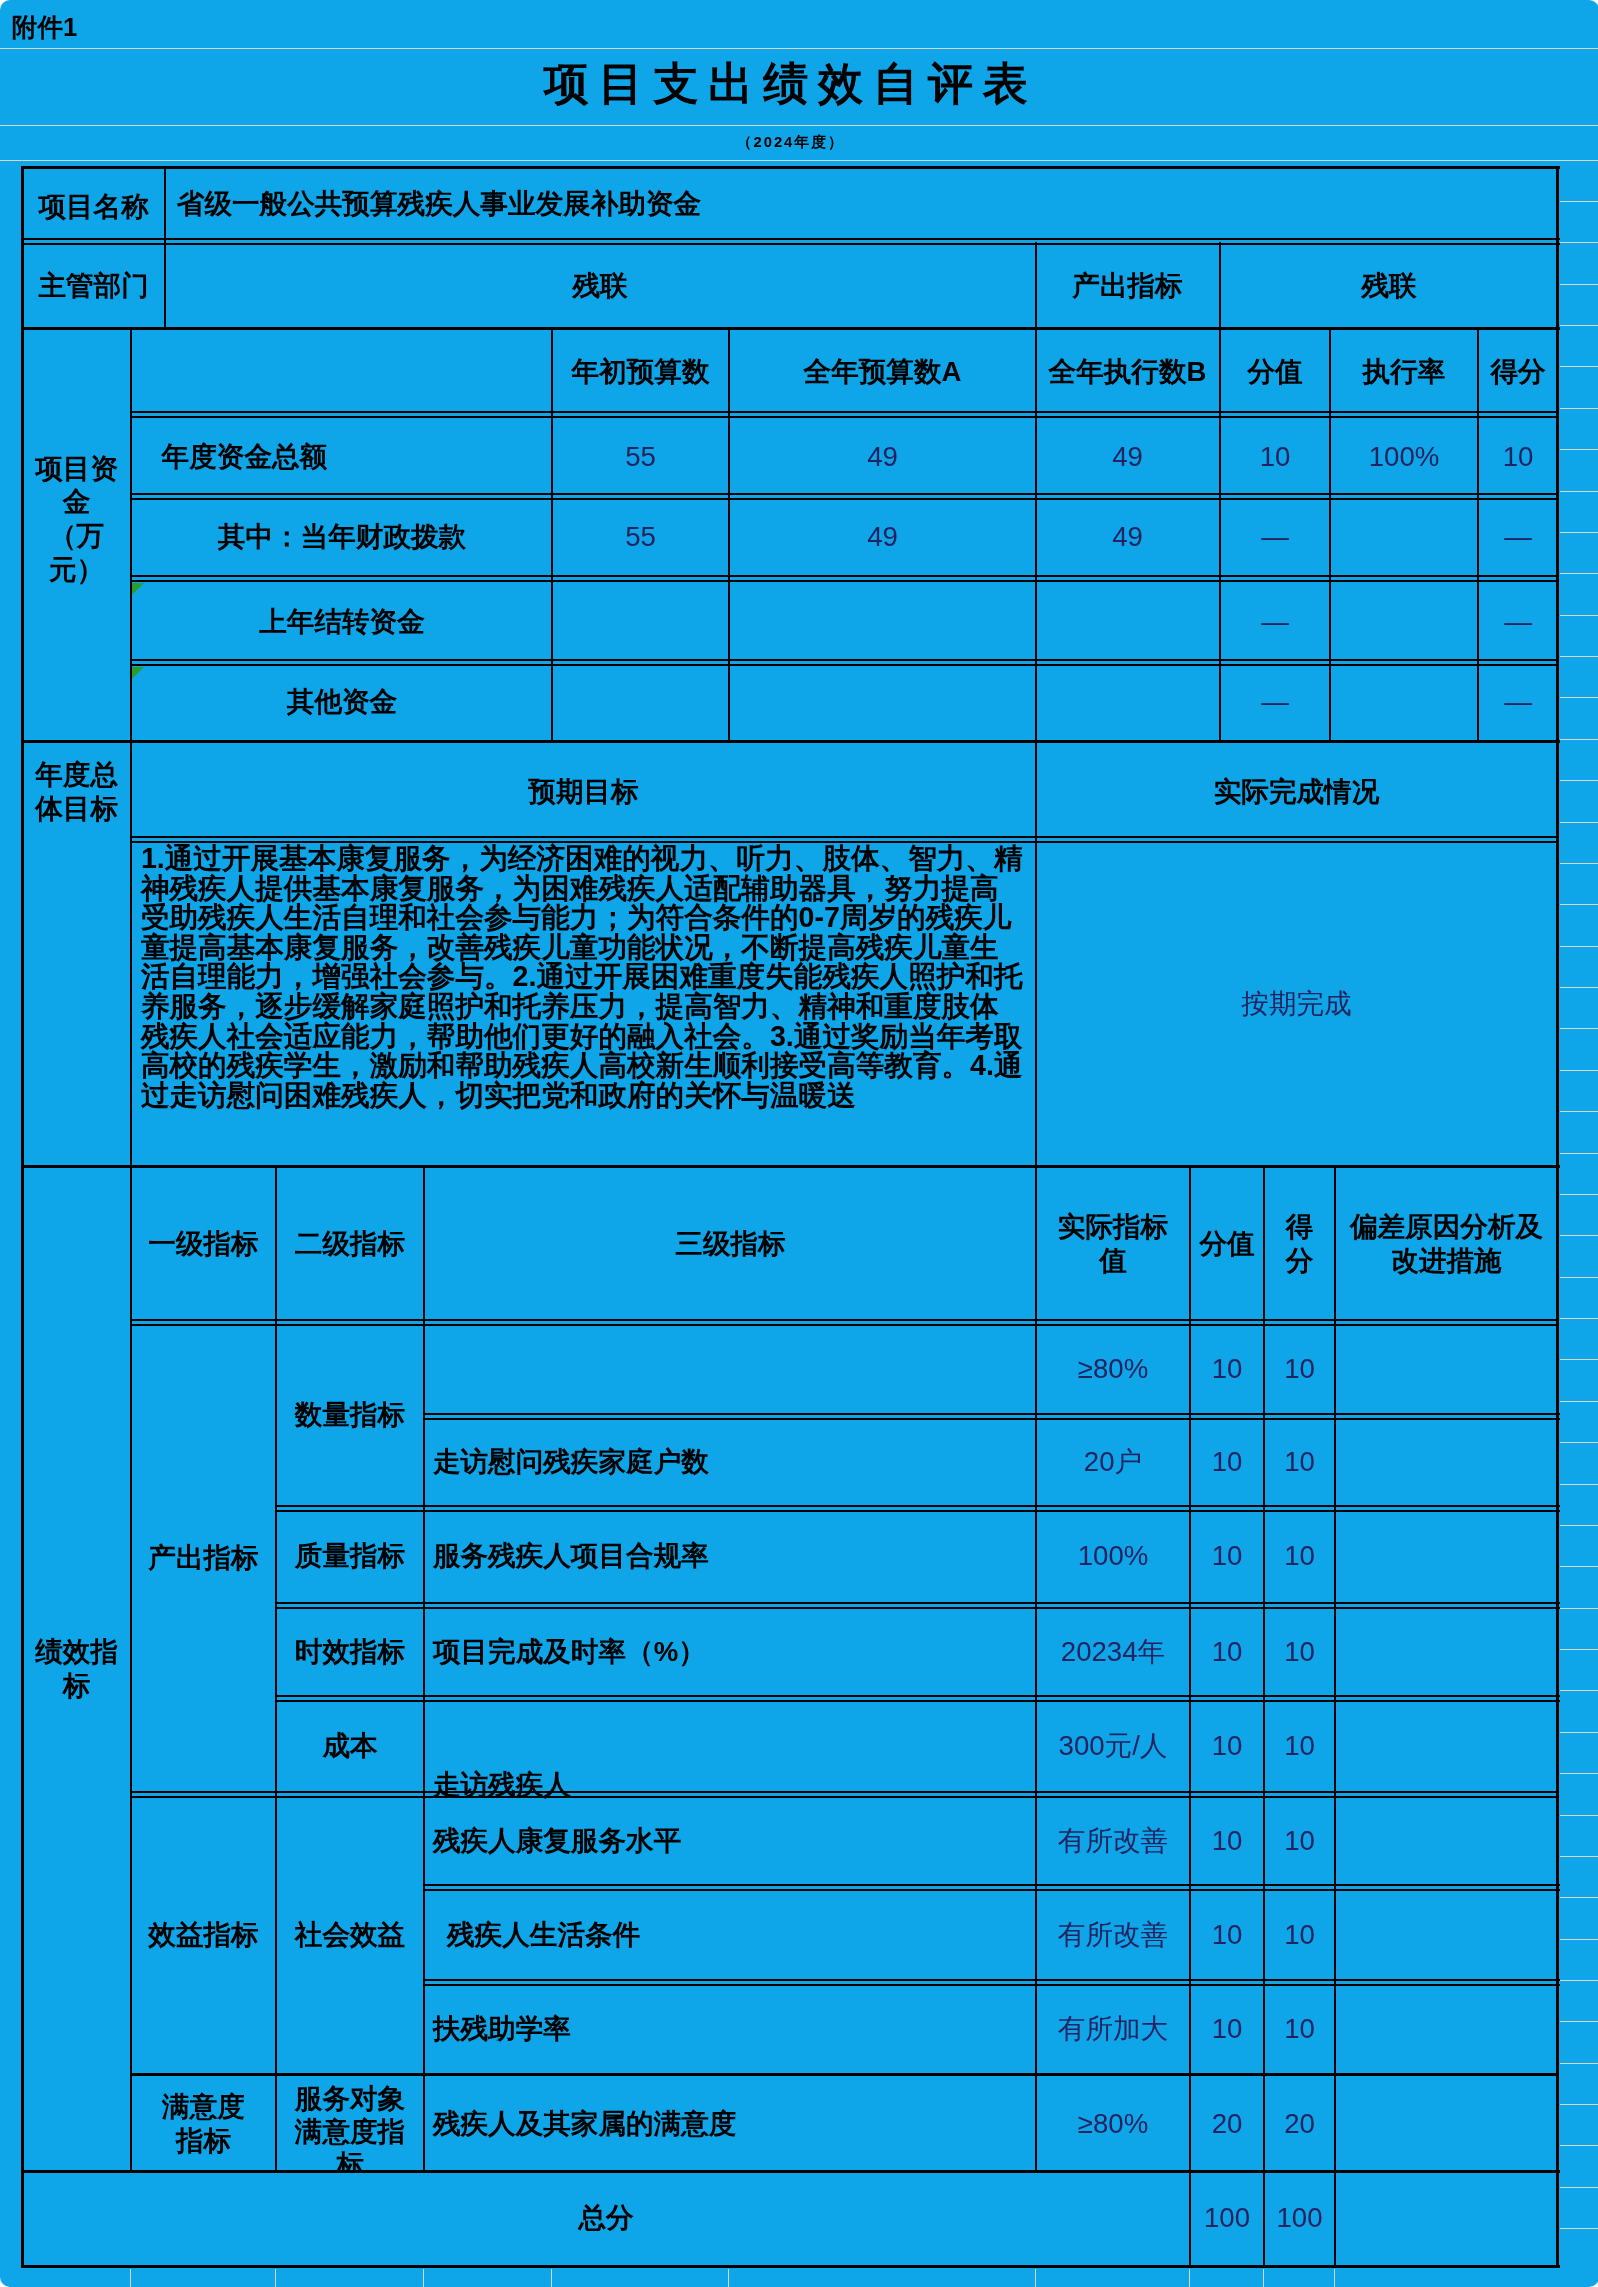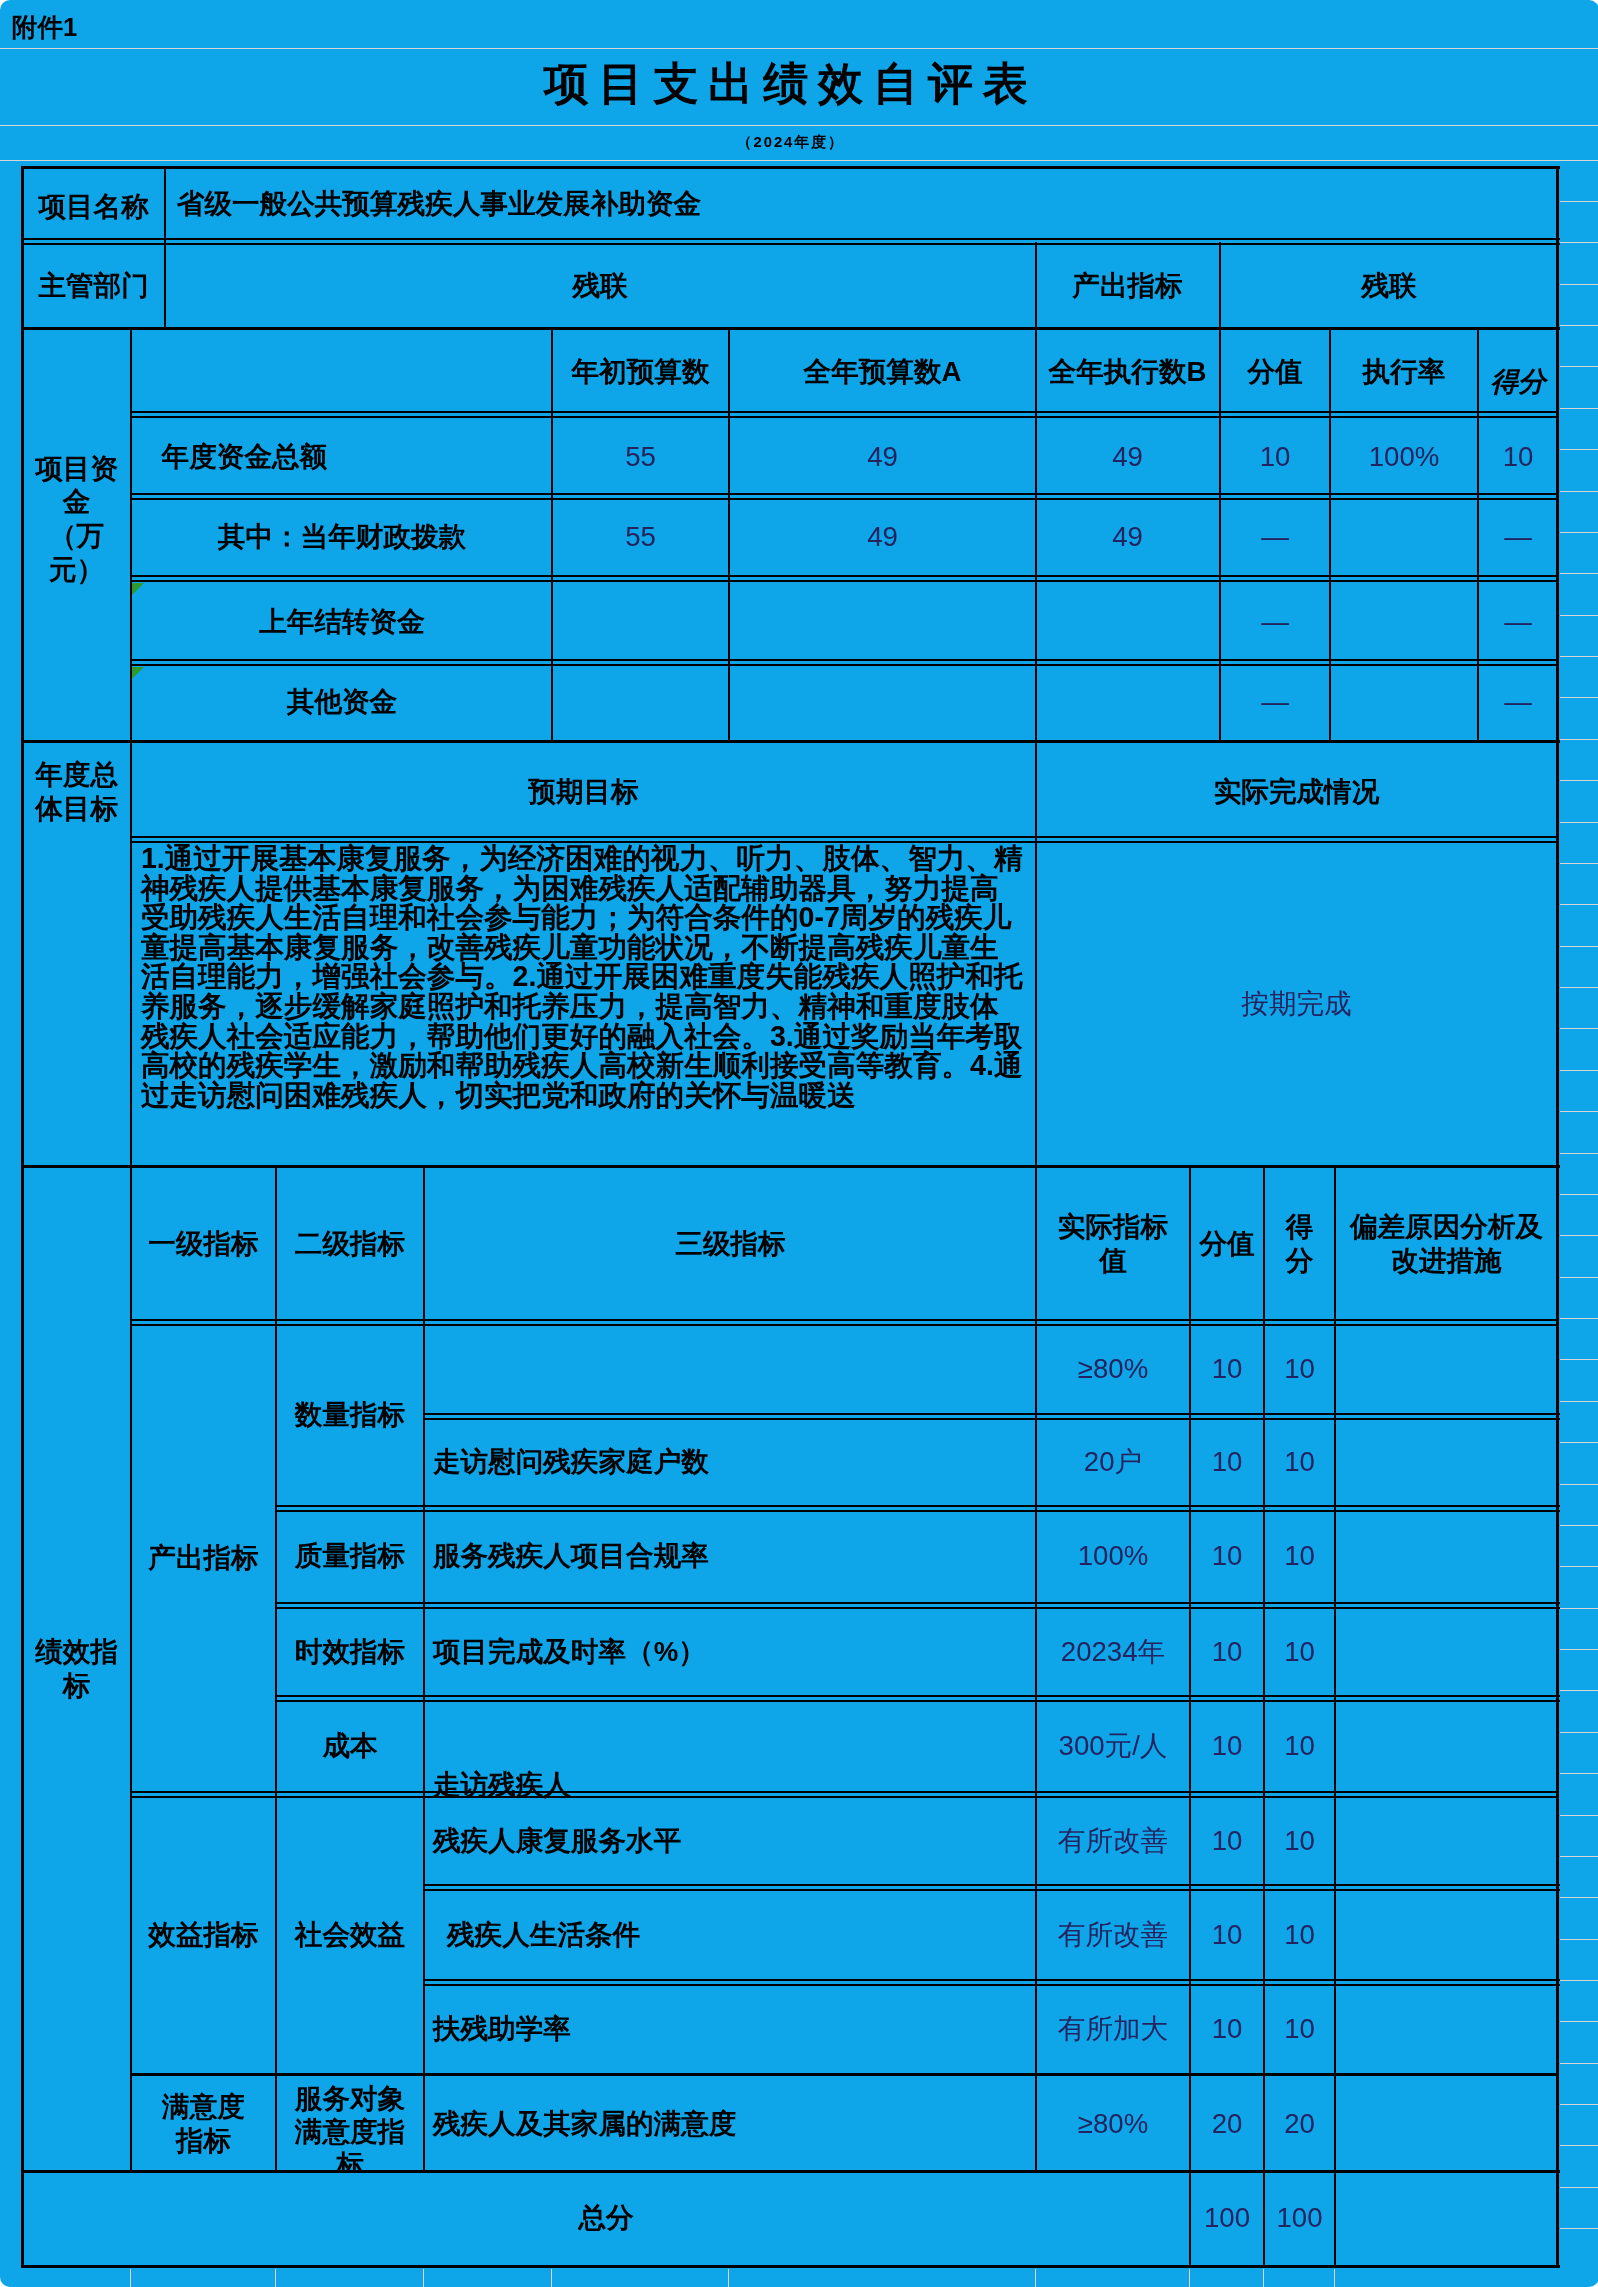--- a/index.html
+++ b/index.html
@@ -41,21 +41,21 @@
   <div class="c" style="left:1037px;top:245px;width:181px;height:82px;">产出指标</div>
   <div class="c" style="left:1221px;top:245px;width:336px;height:82px;">残联</div>
 
   <div class="c" style="left:23.6px;top:314px;width:106px;height:410px;">项目资金
 （万元）</div>
   <div class="c" style="left:553px;top:330px;width:175px;height:84px;">年初预算数</div>
   <div class="c" style="left:730px;top:330px;width:305px;height:84px;">全年预算数A</div>
   <div class="c" style="left:1037px;top:330px;width:181px;height:84px;">全年执行数B</div>
   <div class="c" style="left:1221px;top:330px;width:108px;height:84px;">分值</div>
   <div class="c" style="left:1331px;top:330px;width:146px;height:84px;">执行率</div>
-  <div class="c" style="left:1479px;top:340px;width:78px;height:84px;font-style:italic;">得分</div>
+  <div class="c" style="left:1479px;top:330px;width:78px;height:84px;">得分</div>
 
   <div class="c cl" style="left:132px;top:418px;width:420px;height:78px;padding-left:29.6px;">年度资金总额</div>
   <div class="c val" style="left:553px;top:418px;width:175px;height:78px;">55</div>
   <div class="c val" style="left:730px;top:418px;width:305px;height:78px;">49</div>
   <div class="c val" style="left:1037px;top:418px;width:181px;height:78px;">49</div>
   <div class="c val" style="left:1221px;top:418px;width:108px;height:78px;">10</div>
   <div class="c val" style="left:1331px;top:418px;width:146px;height:78px;">100%</div>
   <div class="c val" style="left:1479px;top:418px;width:78px;height:78px;">10</div>
 
   <div class="c" style="left:132px;top:499px;width:420px;height:76px;">其中：当年财政拨款</div>

